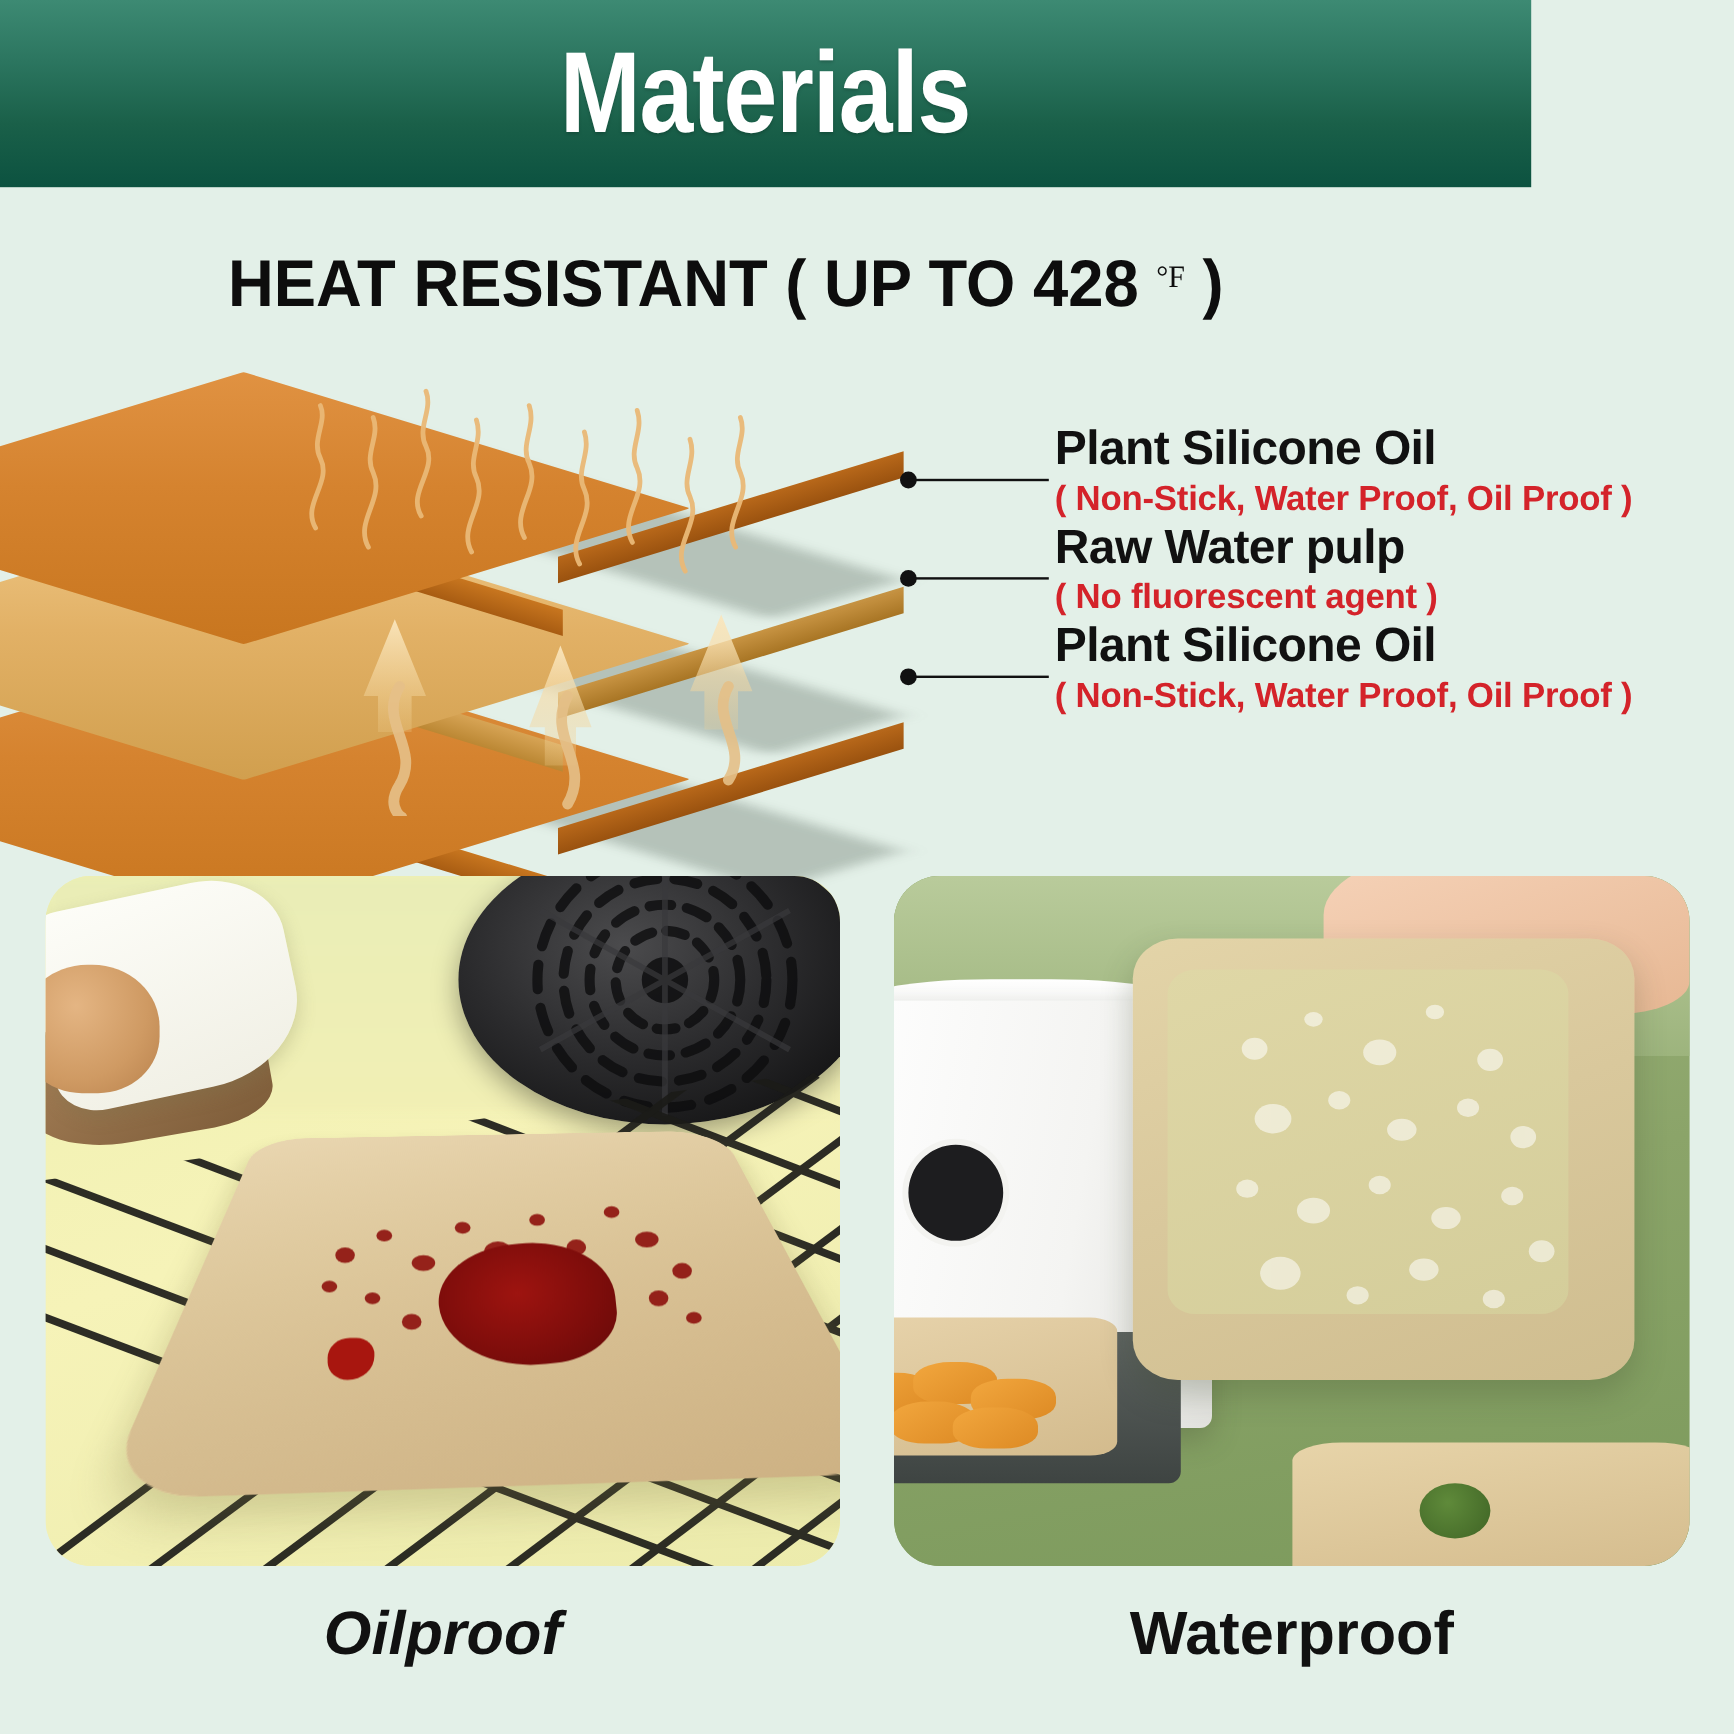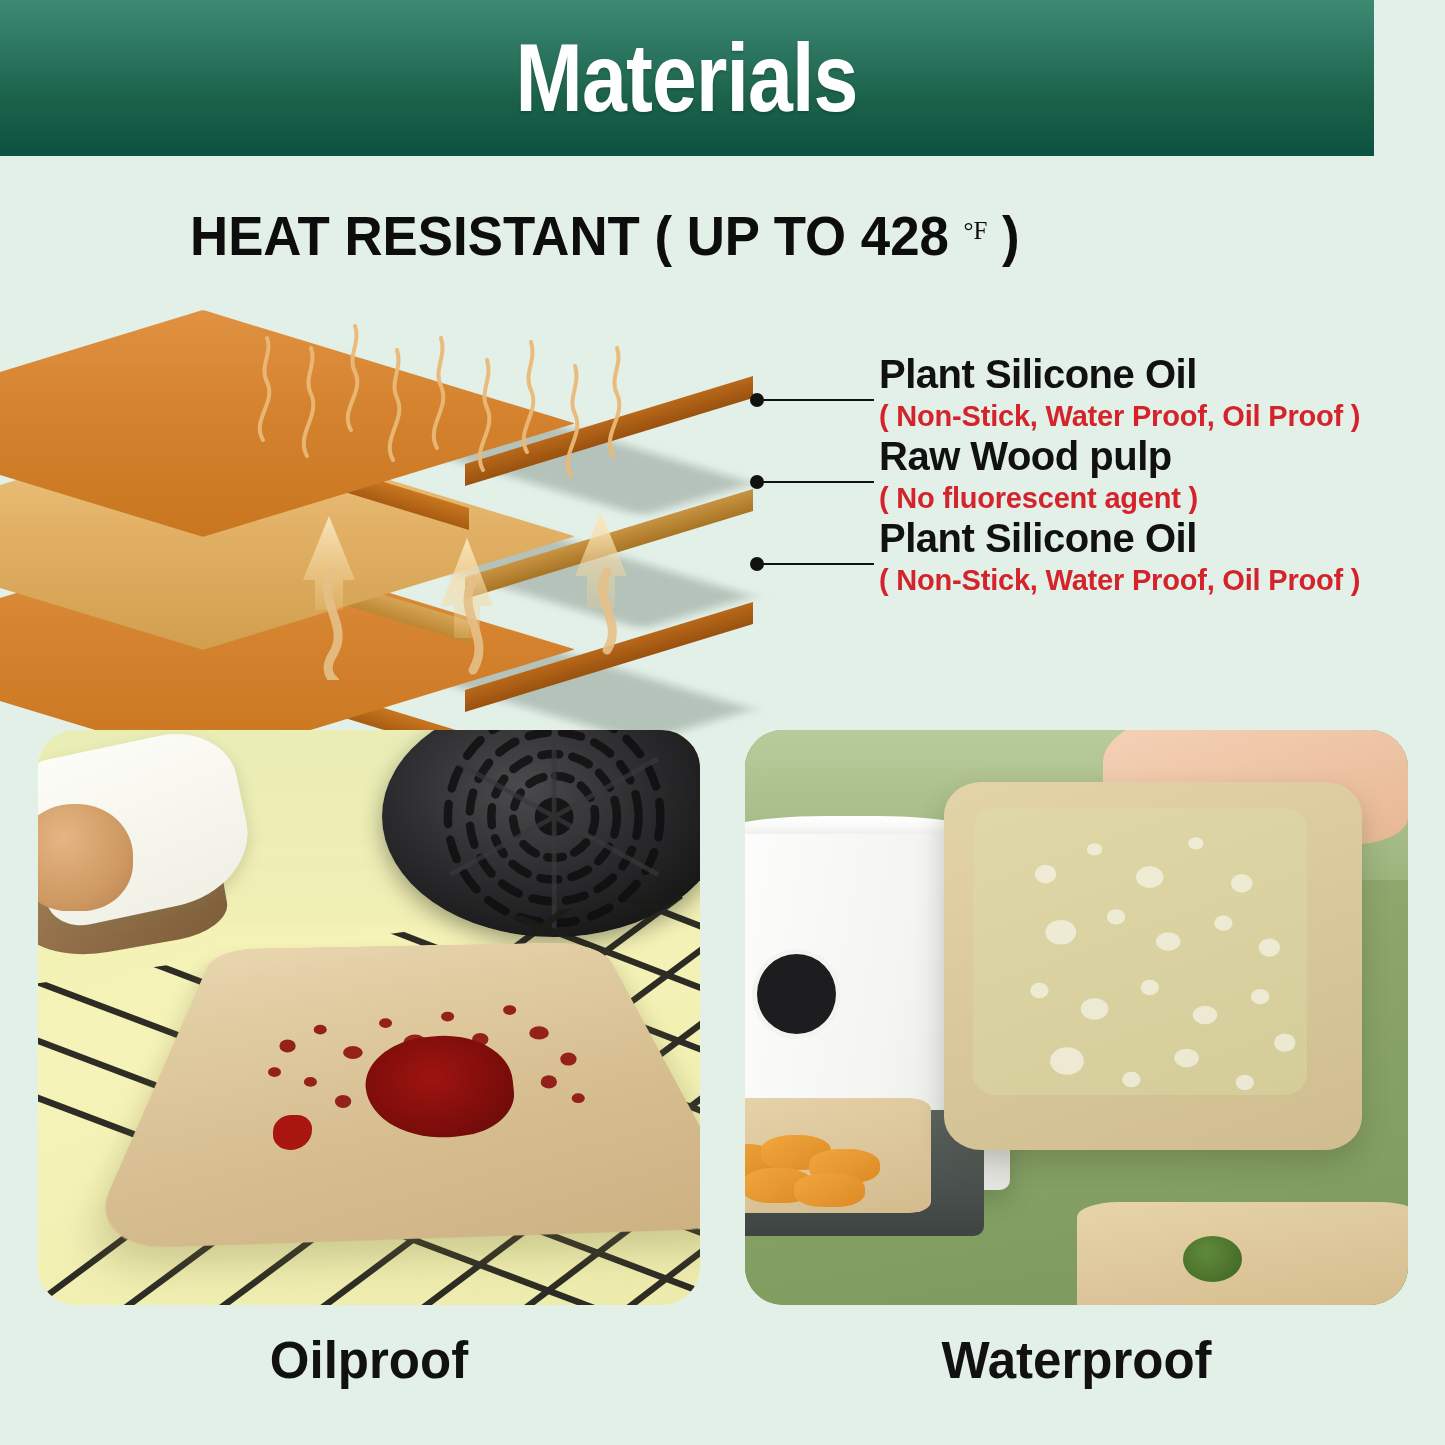--- a/index.html
+++ b/index.html
@@ -12,21 +12,21 @@
     background: #e3f0e8;
     font-family: "Liberation Sans", sans-serif;
     overflow: hidden;
     position: relative;
   }
 
   
   .banner {
     position: absolute;
     left: 0; top: 0;
-    width: 1374px; height: 156px;
+    width: 1276px; height: 156px;
     background: linear-gradient(180deg, #3d8a73 0%, #2c7660 32%, #1a6049 66%, #0c5240 100%);
     display: flex;
     align-items: center;
     justify-content: center;
     overflow: hidden;
   }
   .banner-title {
     color: #ffffff;
     font-size: 96px;
     font-weight: bold;
@@ -200,21 +200,21 @@
 
   .photo-caption {
     position: absolute;
     top: 1331px;
     font-size: 51px;
     font-weight: bold;
     color: #111111;
     text-align: center;
     letter-spacing: 0px;
   }
-  .cap-left  { left: 38px;  width: 662px; }
+  .cap-left  { left: 38px;  width: 662px; font-style: italic; }
   .cap-right { left: 745px; width: 663px; }
 
   
   .scene-left { position: absolute; inset: 0; background: #f2f0b4; }
   .bg-yellow {
     position: absolute; inset: 0;
     background: linear-gradient(160deg, #eef0b0 0%, #f6f3b8 45%, #ecebac 100%);
   }
   .bg-blur-top {
     position: absolute; left: 0; top: 0; width: 100%; height: 34%;
@@ -421,21 +421,21 @@
   <div class="callout c1">
     <div class="leader-dot"></div>
     <div class="leader"></div>
     <div class="callout-title">Plant Silicone Oil</div>
     <div class="callout-sub">( Non-Stick, Water Proof, Oil Proof )</div>
   </div>
 
   <div class="callout c2">
     <div class="leader-dot"></div>
     <div class="leader"></div>
-    <div class="callout-title">Raw Wood pulp</div>
+    <div class="callout-title">Raw Water pulp</div>
     <div class="callout-sub">( No fluorescent agent )</div>
   </div>
 
   <div class="callout c3">
     <div class="leader-dot"></div>
     <div class="leader"></div>
     <div class="callout-title">Plant Silicone Oil</div>
     <div class="callout-sub">( Non-Stick, Water Proof, Oil Proof )</div>
   </div>
 </div>

